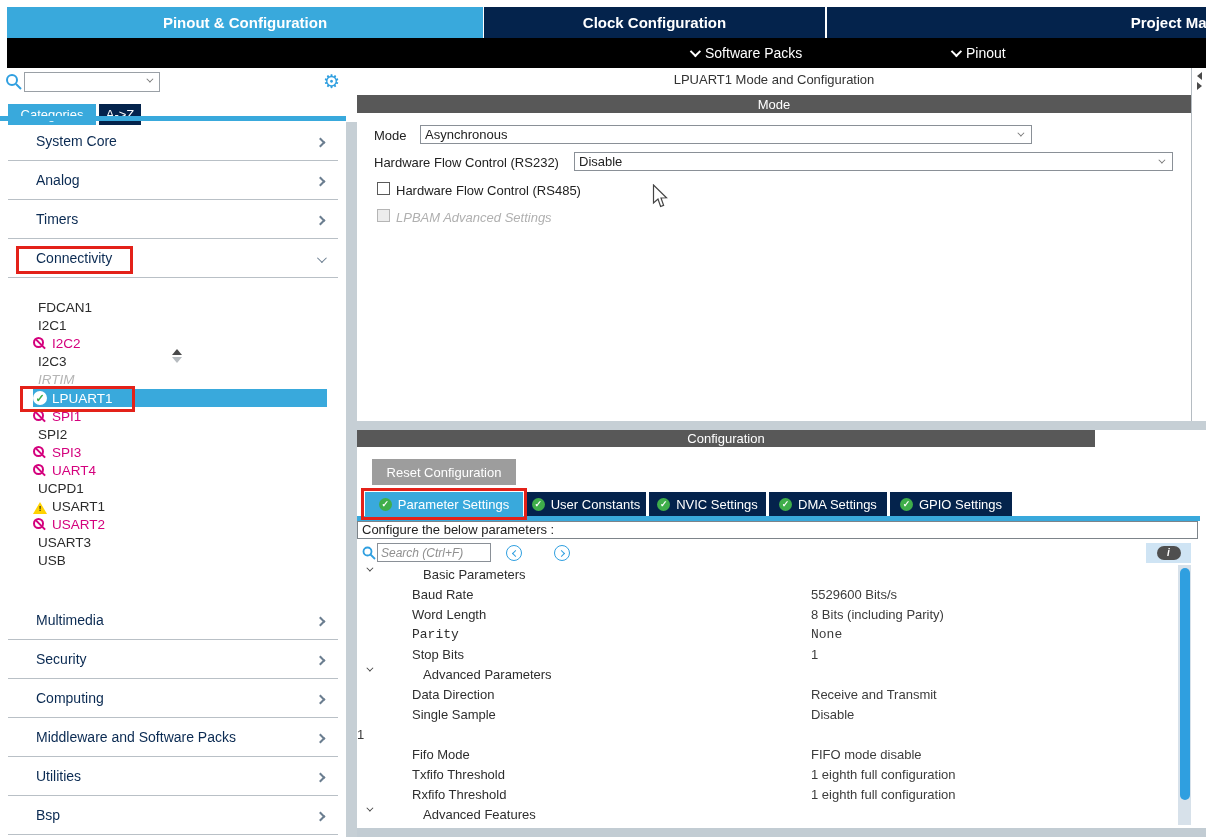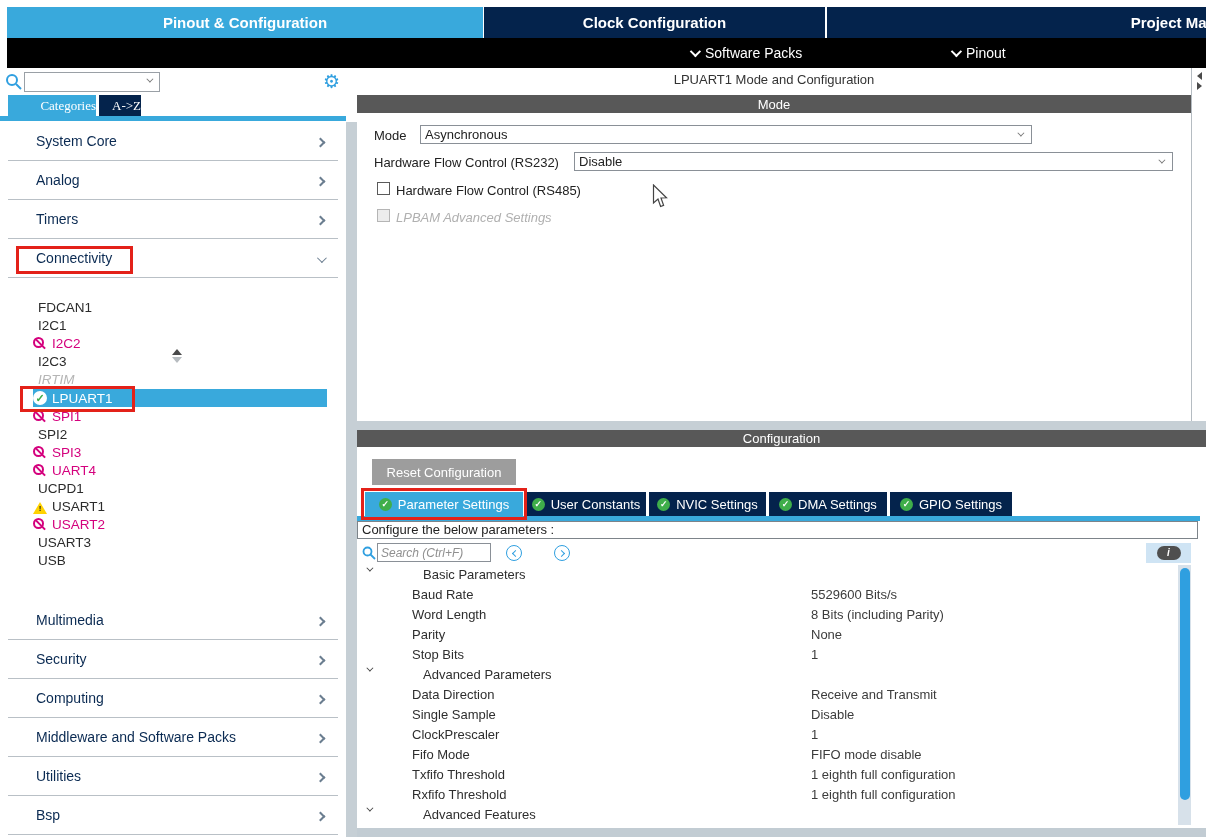--- a/index.html
+++ b/index.html
@@ -21,22 +21,22 @@
   .chev.down  { width:8px; height:8px; transform:rotate(45deg) translateY(-2px); }
   .chev.right { width:7px; height:7px; transform:rotate(-45deg); }
   .chev.small { width:5px; height:5px; border-width:1.5px; }
 
   
   .sidebar { position:absolute; left:0; top:68px; width:346px; height:769px; background:#fff; }
   .combo { position:absolute; left:24px; top:4px; width:136px; height:20px; border:1px solid #9aa0a6; background:#fff; }
   .combo .chev { position:absolute; right:8px; top:5px; color:#777; }
   .gear { position:absolute; right:6px; top:0px; font-family:"DejaVu Sans", sans-serif;
     font-size:19px; color:#2f9fe0; line-height:26px; }
-  .side-tab { position:absolute; top:27px; height:21px; color:#fff; font-size:13px;
-    display:flex; align-items:center; justify-content:flex-end;font-family:Liberation Serif, serif; }
+  .side-tab { position:absolute; top:36px; height:21px; color:#fff; font-size:13px;
+    display:flex; align-items:center; justify-content:center; }
   .side-tab.active { background:#39a9dc; }
   .side-tab.az { background:#04234c; }
   .side-underline { position:absolute; left:0; top:48px; width:346px; height:5px; background:#39a9dc; }
 
   .cat-row { position:absolute; left:8px; width:330px; height:39px; border-bottom:1px solid #b9c0c6;
     display:flex; align-items:center; font-size:14px; color:#0a2a52; cursor:pointer; }
   .cat-row .lbl { margin-left:28px; }
   .cat-row .chevslot { position:absolute; right:14px; color:#6b7e90; }
 
   .scroll-ind { position:absolute; left:172px; top:281px; width:12px; }
@@ -296,21 +296,21 @@
 <div class="cbx disabled" style="left:377px;top:209px;"></div>
 <span class="cbx-label disabled" style="left:396px;top:210px;">LPBAM Advanced Settings</span>
 
 <div class="gutter">
   <div class="h1"></div>
   <div class="h2"></div>
 </div>
 
 <div class="splitter"></div>
 
-<div class="grayhdr" style="left:357px;top:430px;width:849px;height:17px;">Configuration</div>
+<div class="grayhdr" style="left:357px;top:430px;width:738px;height:17px;">Configuration</div>
 
 <button class="reset-btn">Reset Configuration</button>
 
 <div class="cfg-tab active" style="left:365px;width:158px;">
   <span class="okdot">✓</span>
   <span>Parameter Settings</span>
 </div>
 <div class="cfg-tab" style="left:526px;width:120px;">
   <span class="okdot">✓</span>
   <span>User Constants</span>
@@ -351,42 +351,41 @@
   <span class="sec-name">Basic Parameters</span>
 </div>
 <div class="prow" style="top:587px;">
   <span class="p-name">Baud Rate</span>
   <span class="p-val">5529600 Bits/s</span>
 </div>
 <div class="prow" style="top:607px;">
   <span class="p-name">Word Length</span>
   <span class="p-val">8 Bits (including Parity)</span>
 </div>
-<div class="prow" style="top:627px;">
+<div class="prow" style="top:627px;font-family:Liberation Mono, monospace;">
   <span class="p-name">Parity</span>
   <span class="p-val">None</span>
 </div>
 <div class="prow" style="top:647px;">
   <span class="p-name">Stop Bits</span>
   <span class="p-val">1</span>
 </div>
 <div class="prow" style="top:667px;">
   <span class="chev down small sec-chev"></span>
   <span class="sec-name">Advanced Parameters</span>
 </div>
 <div class="prow" style="top:687px;">
   <span class="p-name">Data Direction</span>
   <span class="p-val">Receive and Transmit</span>
 </div>
 <div class="prow" style="top:707px;">
   <span class="p-name">Single Sample</span>
   <span class="p-val">Disable</span>
 </div>
 <div class="prow" style="top:727px;">
-  <span class="p-name">ClockPrescaler</span>
   <span class="p-val">1</span>
 </div>
 <div class="prow" style="top:747px;">
   <span class="p-name">Fifo Mode</span>
   <span class="p-val">FIFO mode disable</span>
 </div>
 <div class="prow" style="top:767px;">
   <span class="p-name">Txfifo Threshold</span>
   <span class="p-val">1 eighth full configuration</span>
 </div>

